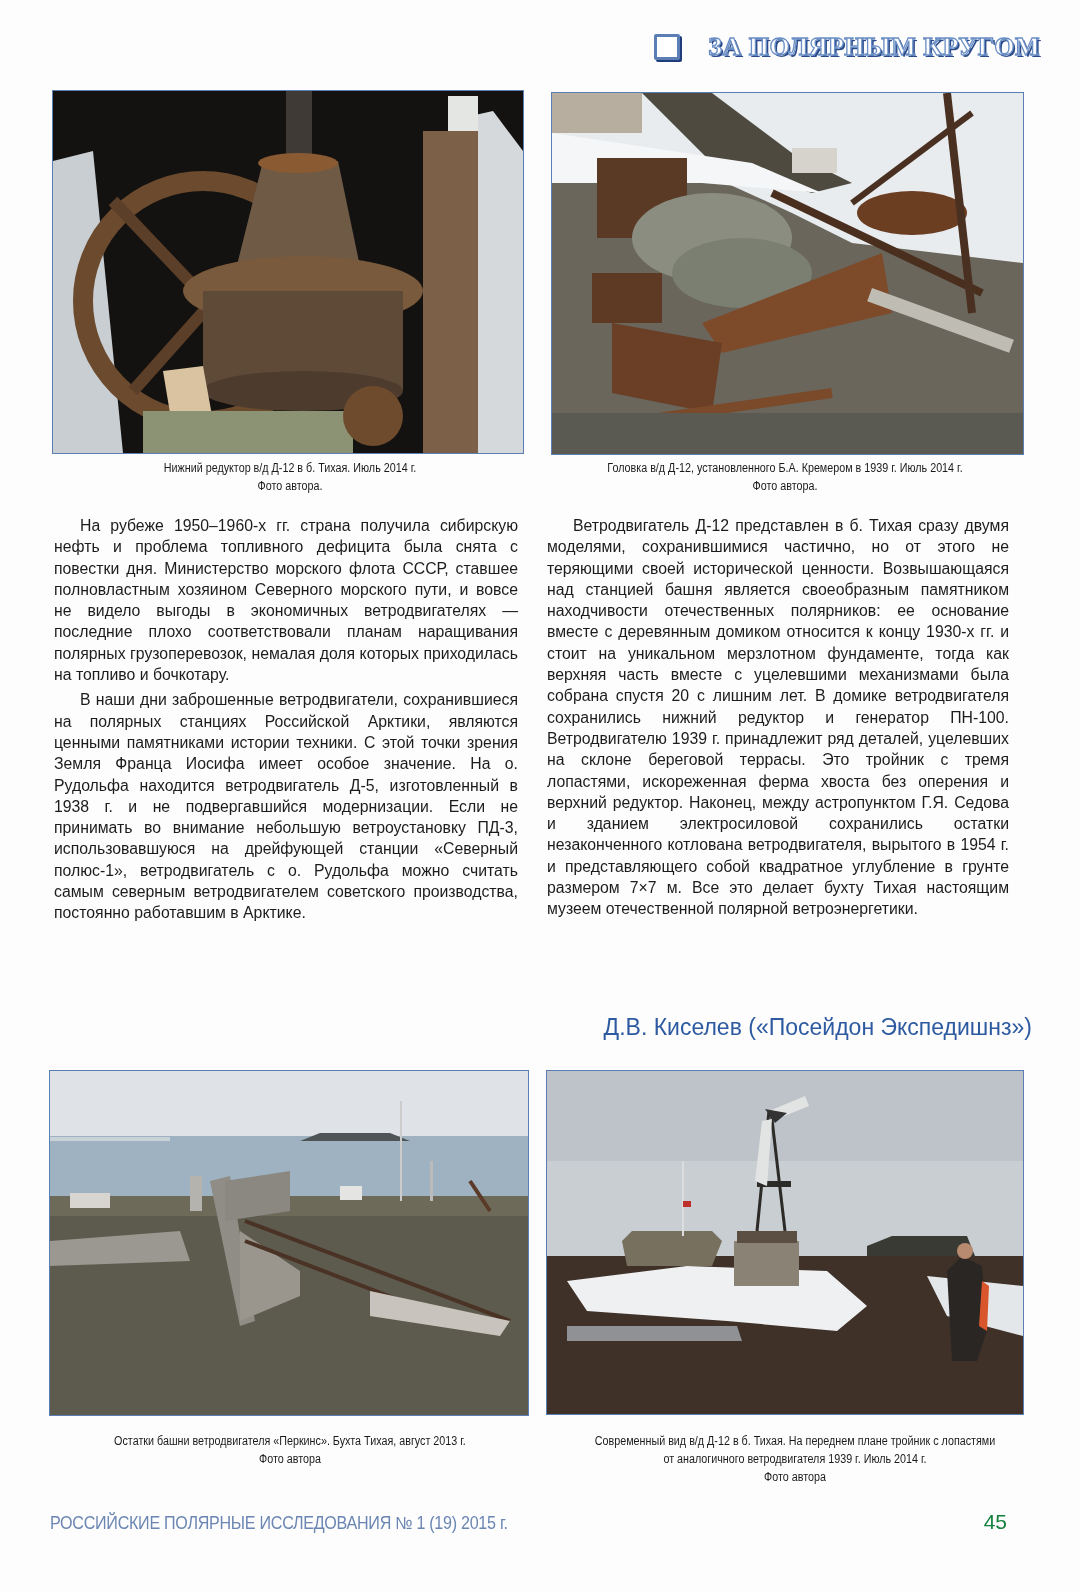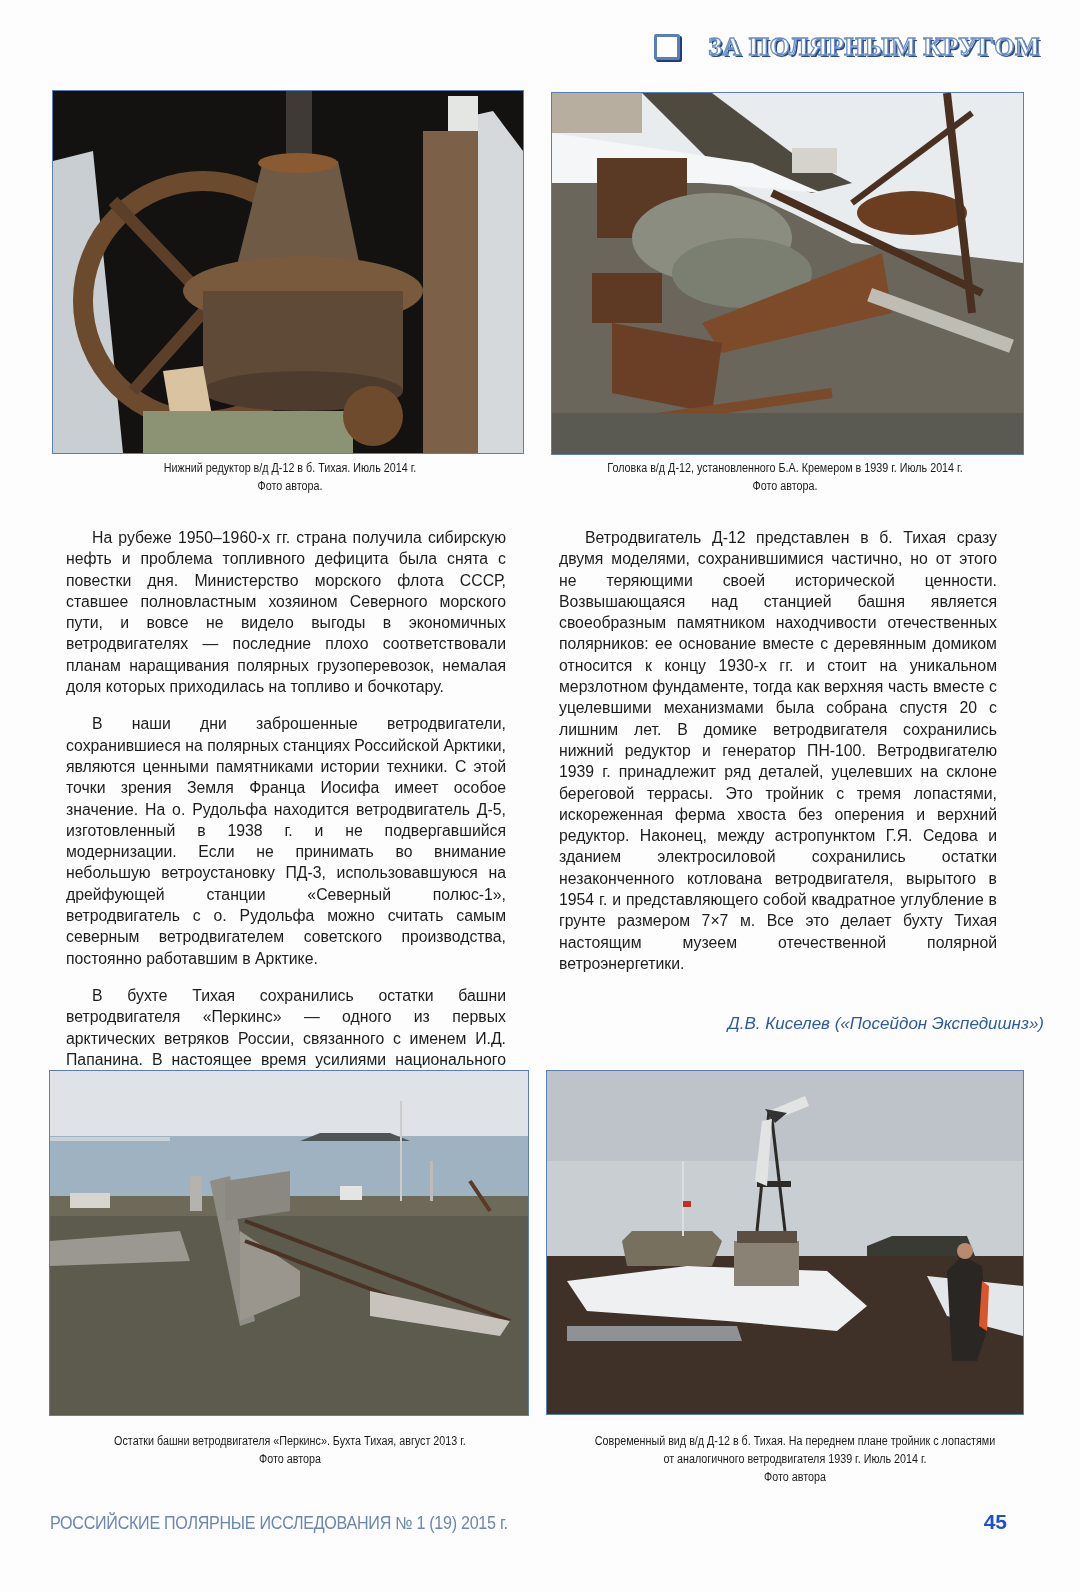--- a/index.html
+++ b/index.html
@@ -32,33 +32,33 @@
     font-size: 12.5px; line-height: 18px; color: #1a1a1a; transform: scaleX(0.86); transform-origin: center top;
   }
   #cap1 { left: 40px; top: 459px; width: 500px; }
   #cap2 { left: 535px; top: 459px; width: 500px; }
   #cap3 { left: 40px; top: 1432px; width: 500px; }
   #cap4 { left: 525px; top: 1432px; width: 540px; }
   .column {
     position: absolute; font-family: "Liberation Sans", sans-serif; font-size: 15.8px; line-height: 21.3px;
     text-align: justify; color: #1c1c1c;
   }
-  .column p { margin: 16px; text-indent: 26px; }
+  .column p { margin: 4px; text-indent: 26px; }
   .column p.cont { text-indent: 0; }
   #col-left { left: 50px; top: 511px; width: 472px; }
   #col-right { left: 543px; top: 511px; width: 470px; }
   .author {
-    position: absolute; right: 36px; top: 1014px; font-style: italic; font-size: 17px; color: #2d5aa0;
+    position: absolute; right: 48px; top: 1014px; font-size: 23px; color: #2d5aa0;
   }
   .footer-journal {
     position: absolute; left: 50px; top: 1513px; font-size: 17.5px; color: #6b86b3; letter-spacing: -0.3px;
     transform: scaleX(0.92); transform-origin: left top;
   }
   .page-number {
-    position: absolute; right: 73px; top: 1510px; font-weight: bold; font-size: 21px; color: #1d4ed8;
+    position: absolute; right: 73px; top: 1510px; font-weight: normal; font-size: 21px; color: #15803d;
   }
 </style>
 </head>
 <body>
 
 <div class="section-header">
   <span class="section-box"></span>
   <span class="section-title">ЗА ПОЛЯРНЫМ КРУГОМ</span>
 </div>
 
@@ -113,21 +113,20 @@
   <div>Фото автора.</div>
 </div>
 <div class="caption" id="cap2">
   <div>Головка в/д Д-12, установленного Б.А. Кремером в 1939 г. Июль 2014 г.</div>
   <div>Фото автора.</div>
 </div>
 
 <div class="column" id="col-left">
   <p>На рубеже 1950–1960-х гг. страна получила сибирскую нефть и проблема топливного дефицита была снята с повестки дня. Министерство морского флота СССР, ставшее полновластным хозяином Северного морского пути, и вовсе не видело выгоды в экономичных ветродвигателях — последние плохо соответствовали планам наращивания полярных грузоперевозок, немалая доля которых приходилась на топливо и бочкотару.</p>
   <p>В наши дни заброшенные ветродвигатели, сохранившиеся на полярных станциях Российской Арктики, являются ценными памятниками истории техники. С этой точки зрения Земля Франца Иосифа имеет особое значение. На о. Рудольфа находится ветродвигатель Д-5, изготовленный в 1938 г. и не подвергавшийся модернизации. Если не принимать во внимание небольшую ветроустановку ПД-3, использовавшуюся на дрейфующей станции «Северный полюс-1», ветродвигатель с о. Рудольфа можно считать самым северным ветродвигателем советского производства, постоянно работавшим в Арктике.</p>
-  <p>В бухте Тихая сохранились остатки башни ветродвигателя «Перкинс» — одного из первых арктических ветряков России, связанного с именем И.Д. Папанина. В настоящее время усилиями национального парка «Русская Арктика» здания бывшей полярной станции</p>
 </div>
 
 <div class="column" id="col-right">
   <p>Ветродвигатель Д-12 представлен в б. Тихая сразу двумя моделями, сохранившимися частично, но от этого не теряющими своей исторической ценности. Возвышающаяся над станцией башня является своеобразным памятником находчивости отечественных полярников: ее основание вместе с деревянным домиком относится к концу 1930-х гг. и стоит на уникальном мерзлотном фундаменте, тогда как верхняя часть вместе с уцелевшими механизмами была собрана спустя 20 с лишним лет. В домике ветродвигателя сохранились нижний редуктор и генератор ПН-100. Ветродвигателю 1939 г. принадлежит ряд деталей, уцелевших на склоне береговой террасы. Это тройник с тремя лопастями, искореженная ферма хвоста без оперения и верхний редуктор. Наконец, между астропунктом Г.Я. Седова и зданием электросиловой сохранились остатки незаконченного котлована ветродвигателя, вырытого в 1954 г. и представляющего собой квадратное углубление в грунте размером 7×7 м. Все это делает бухту Тихая настоящим музеем отечественной полярной ветроэнергетики.</p>
 </div>
 
 <div class="author">Д.В. Киселев («Посейдон Экспедишнз»)</div>
 
 <div class="photo" id="photo3">
   <svg viewBox="0 0 478 344" preserveAspectRatio="none">

